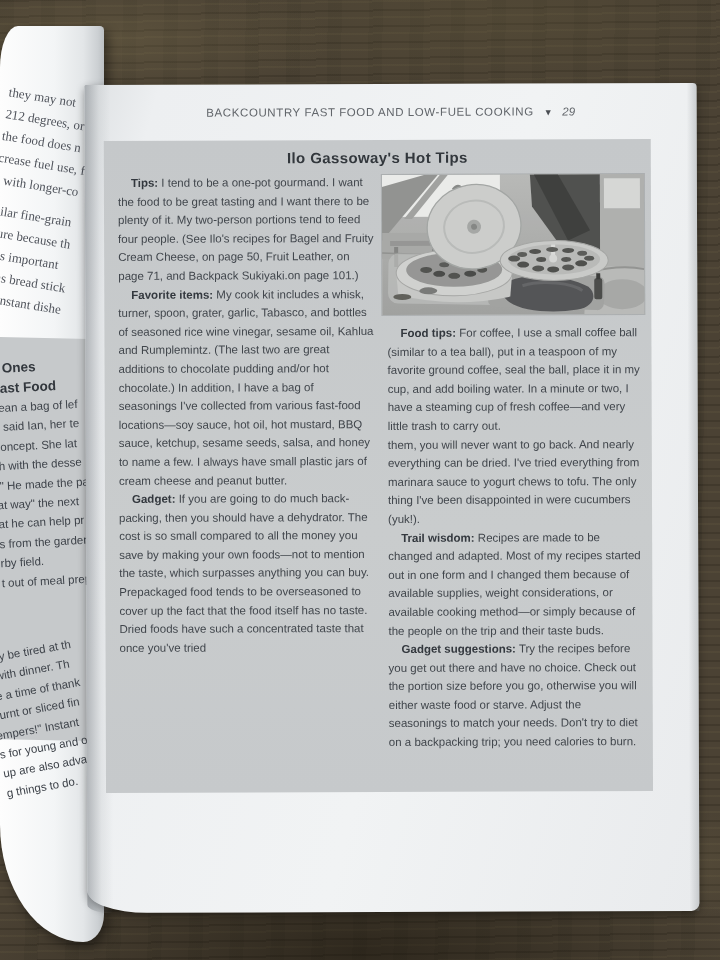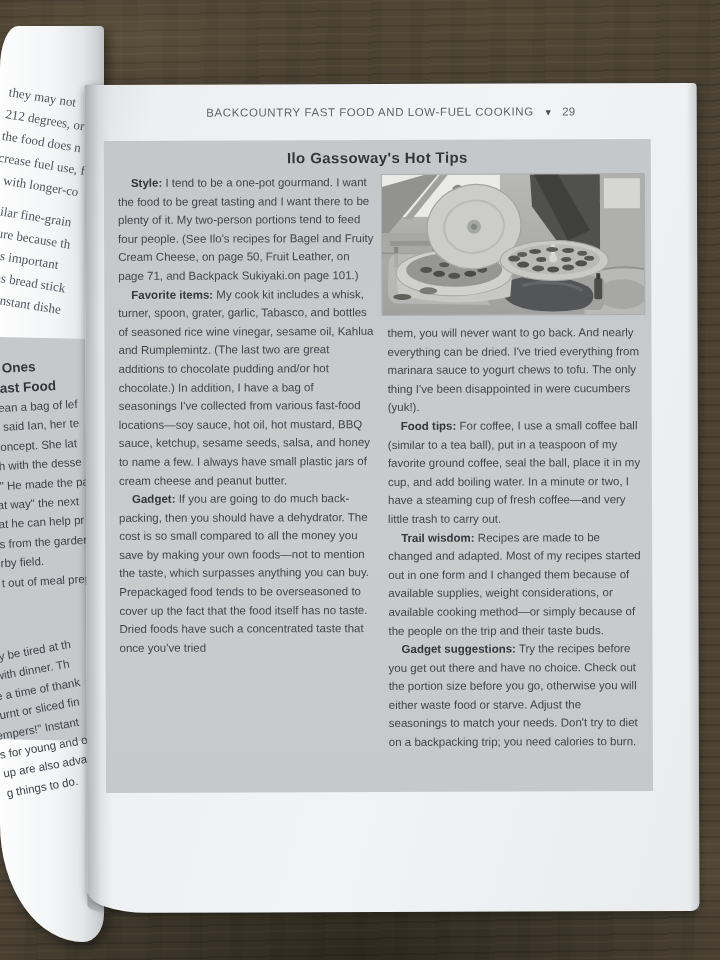--- a/index.html
+++ b/index.html
@@ -58,21 +58,21 @@
   .main-page::after{
     content:'';position:absolute;right:0;top:0;bottom:0;width:10px;
     background:linear-gradient(270deg,rgba(118,124,128,.3),transparent);
     border-radius:inherit;pointer-events:none;
   }
   .running-head{
     position:absolute;top:22px;left:0;width:100%;text-align:center;
     font-size:11.5px;letter-spacing:.6px;color:#62666b;
   }
   .running-head .tri{font-size:9px;margin:0 9px 0 10px;color:#4a4e53;}
-  .running-head .pageno{letter-spacing:0;}
+  .running-head .pageno{letter-spacing:0;font-style:italic;}
   
   .tipbox{
     position:absolute;left:19px;top:56px;width:547px;height:652px;
     background:linear-gradient(180deg,#c5c8ca 0,#c9cccd 60%,#c6c9cb 100%);
   }
   .tipbox-title{
     position:absolute;top:9px;left:0;width:100%;text-align:center;
     font-weight:bold;font-size:15px;letter-spacing:.4px;color:#32373c;
   }
   .col{
@@ -140,21 +140,21 @@
   <div class="main-page">
 
     <div class="running-head">
       <span>BACKCOUNTRY FAST FOOD AND LOW-FUEL COOKING</span><span class="tri">▼</span><span class="pageno">29</span>
     </div>
 
     <div class="tipbox">
       <div class="tipbox-title">Ilo Gassoway's Hot Tips</div>
 
       <div class="col col-left">
-          <p class="para"><span class="b">Style:</span><span> I tend to be a one-pot gourmand. I want the food to be great tasting and I want there to be plenty of it. My two-person portions tend to feed four people. (See Ilo's recipes for Bagel and Fruity Cream Cheese, on page 50, Fruit Leather, on page 71, and Backpack Sukiyaki.on page 101.)</span></p>
+          <p class="para"><span class="b">Tips:</span><span> I tend to be a one-pot gourmand. I want the food to be great tasting and I want there to be plenty of it. My two-person portions tend to feed four people. (See Ilo's recipes for Bagel and Fruity Cream Cheese, on page 50, Fruit Leather, on page 71, and Backpack Sukiyaki.on page 101.)</span></p>
           <p class="para"><span class="b">Favorite items:</span><span> My cook kit includes a whisk, turner, spoon, grater, garlic, Tabasco, and bottles of seasoned rice wine vinegar, sesame oil, Kahlua and Rumplemintz. (The last two are great additions to chocolate pudding and/or hot chocolate.) In addition, I have a bag of seasonings I've collected from various fast-food locations—soy sauce, hot oil, hot mustard, BBQ sauce, ketchup, sesame seeds, salsa, and honey to name a few. I always have small plastic jars of cream cheese and peanut butter.</span></p>
           <p class="para"><span class="b">Gadget:</span><span> If you are going to do much back-packing, then you should have a dehydrator. The cost is so small compared to all the money you save by making your own foods—not to mention the taste, which surpasses anything you can buy. Prepackaged food tends to be overseasoned to cover up the fact that the food itself has no taste. Dried foods have such a concentrated taste that once you've tried</span></p>
         </div>
 
       <div class="photo" aria-label="open food dehydrator and trays of dried food on a kitchen counter beside a window and sink">
         <svg viewBox="0 0 262 140" xmlns="http://www.w3.org/2000/svg">
           <defs>
             <linearGradient id="gcnt" x1="0" y1="0" x2="0" y2="1">
               <stop offset="0" stop-color="#b3b4b2"></stop>
                 <stop offset="1" stop-color="#999a98"></stop>
@@ -244,20 +244,20 @@
           <g>
             <rect x="212" y="104" width="8" height="21" rx="2" fill="#3f403e"></rect>
             <rect x="214" y="99" width="4" height="6" fill="#2e2f2d"></rect>
           </g>
 
           <rect x="0" y="0" width="262" height="140" fill="#ffffff" opacity="0.07"></rect>
         </svg>
       </div>
 
       <div class="col col-right">
+          <p class="para"><span class="b">Food tips:</span><span> For coffee, I use a small coffee ball (similar to a tea ball), put in a teaspoon of my favorite ground coffee, seal the ball, place it in my cup, and add boiling water. In a minute or two, I have a steaming cup of fresh coffee—and very little trash to carry out.</span></p>
           <p class="para noind"><span>them, you will never want to go back. And nearly everything can be dried. I've tried everything from marinara sauce to yogurt chews to tofu. The only thing I've been disappointed in were cucumbers (yuk!).</span></p>
-          <p class="para"><span class="b">Food tips:</span><span> For coffee, I use a small coffee ball (similar to a tea ball), put in a teaspoon of my favorite ground coffee, seal the ball, place it in my cup, and add boiling water. In a minute or two, I have a steaming cup of fresh coffee—and very little trash to carry out.</span></p>
           <p class="para"><span class="b">Trail wisdom:</span><span> Recipes are made to be changed and adapted. Most of my recipes started out in one form and I changed them because of available supplies, weight considerations, or available cooking method—or simply because of the people on the trip and their taste buds.</span></p>
           <p class="para"><span class="b">Gadget suggestions:</span><span> Try the recipes before you get out there and have no choice. Check out the portion size before you go, otherwise you will either waste food or starve. Adjust the seasonings to match your needs. Don't try to diet on a backpacking trip; you need calories to burn.</span></p>
         </div>
     </div>
   </div>
 </div>
 
 </body></html>

